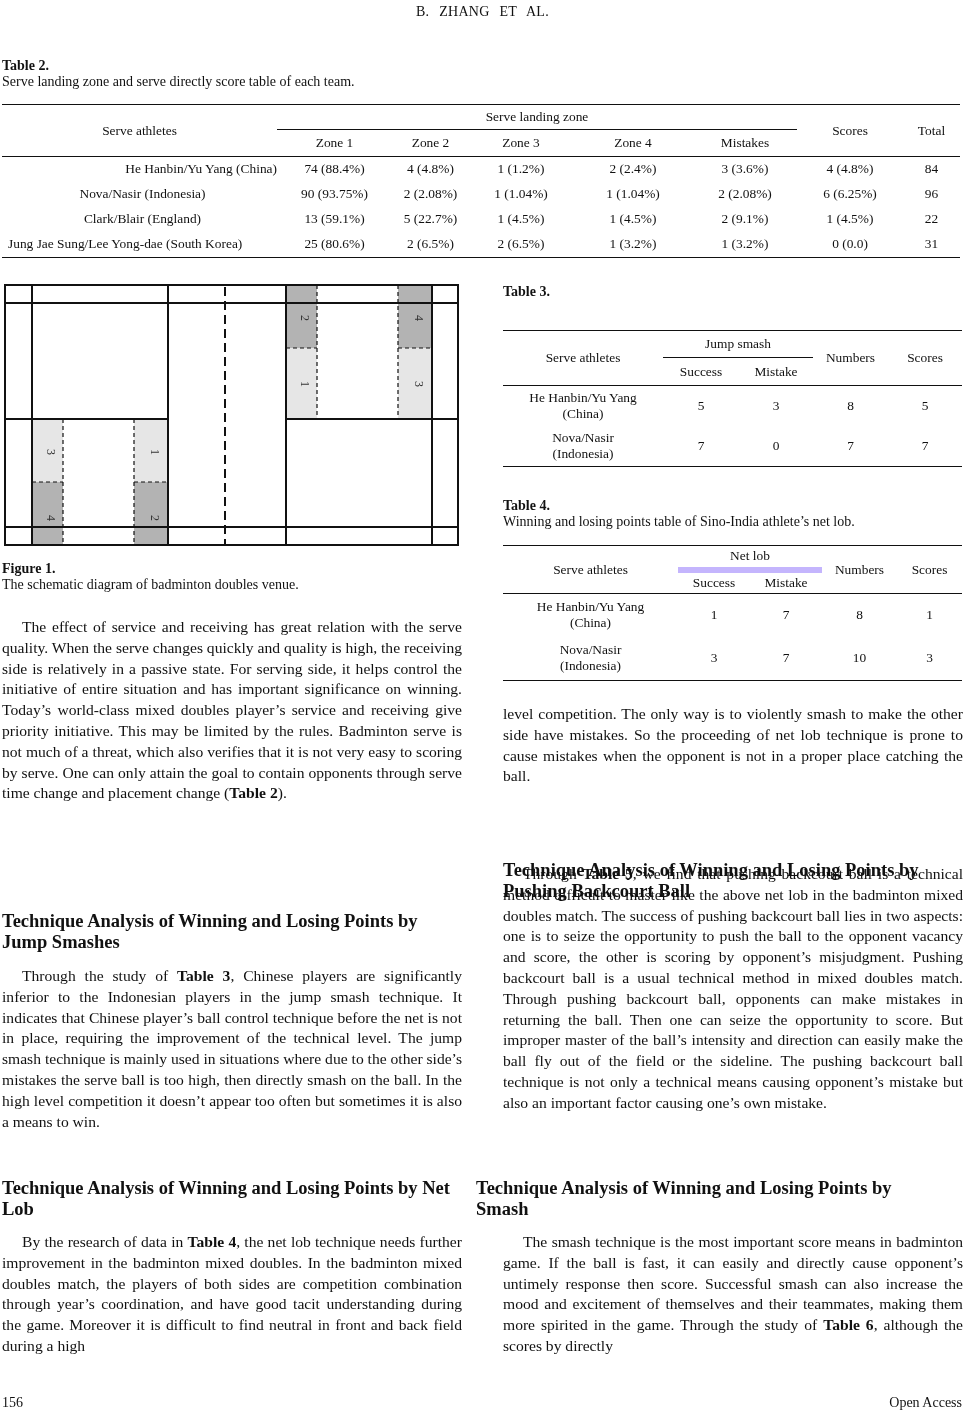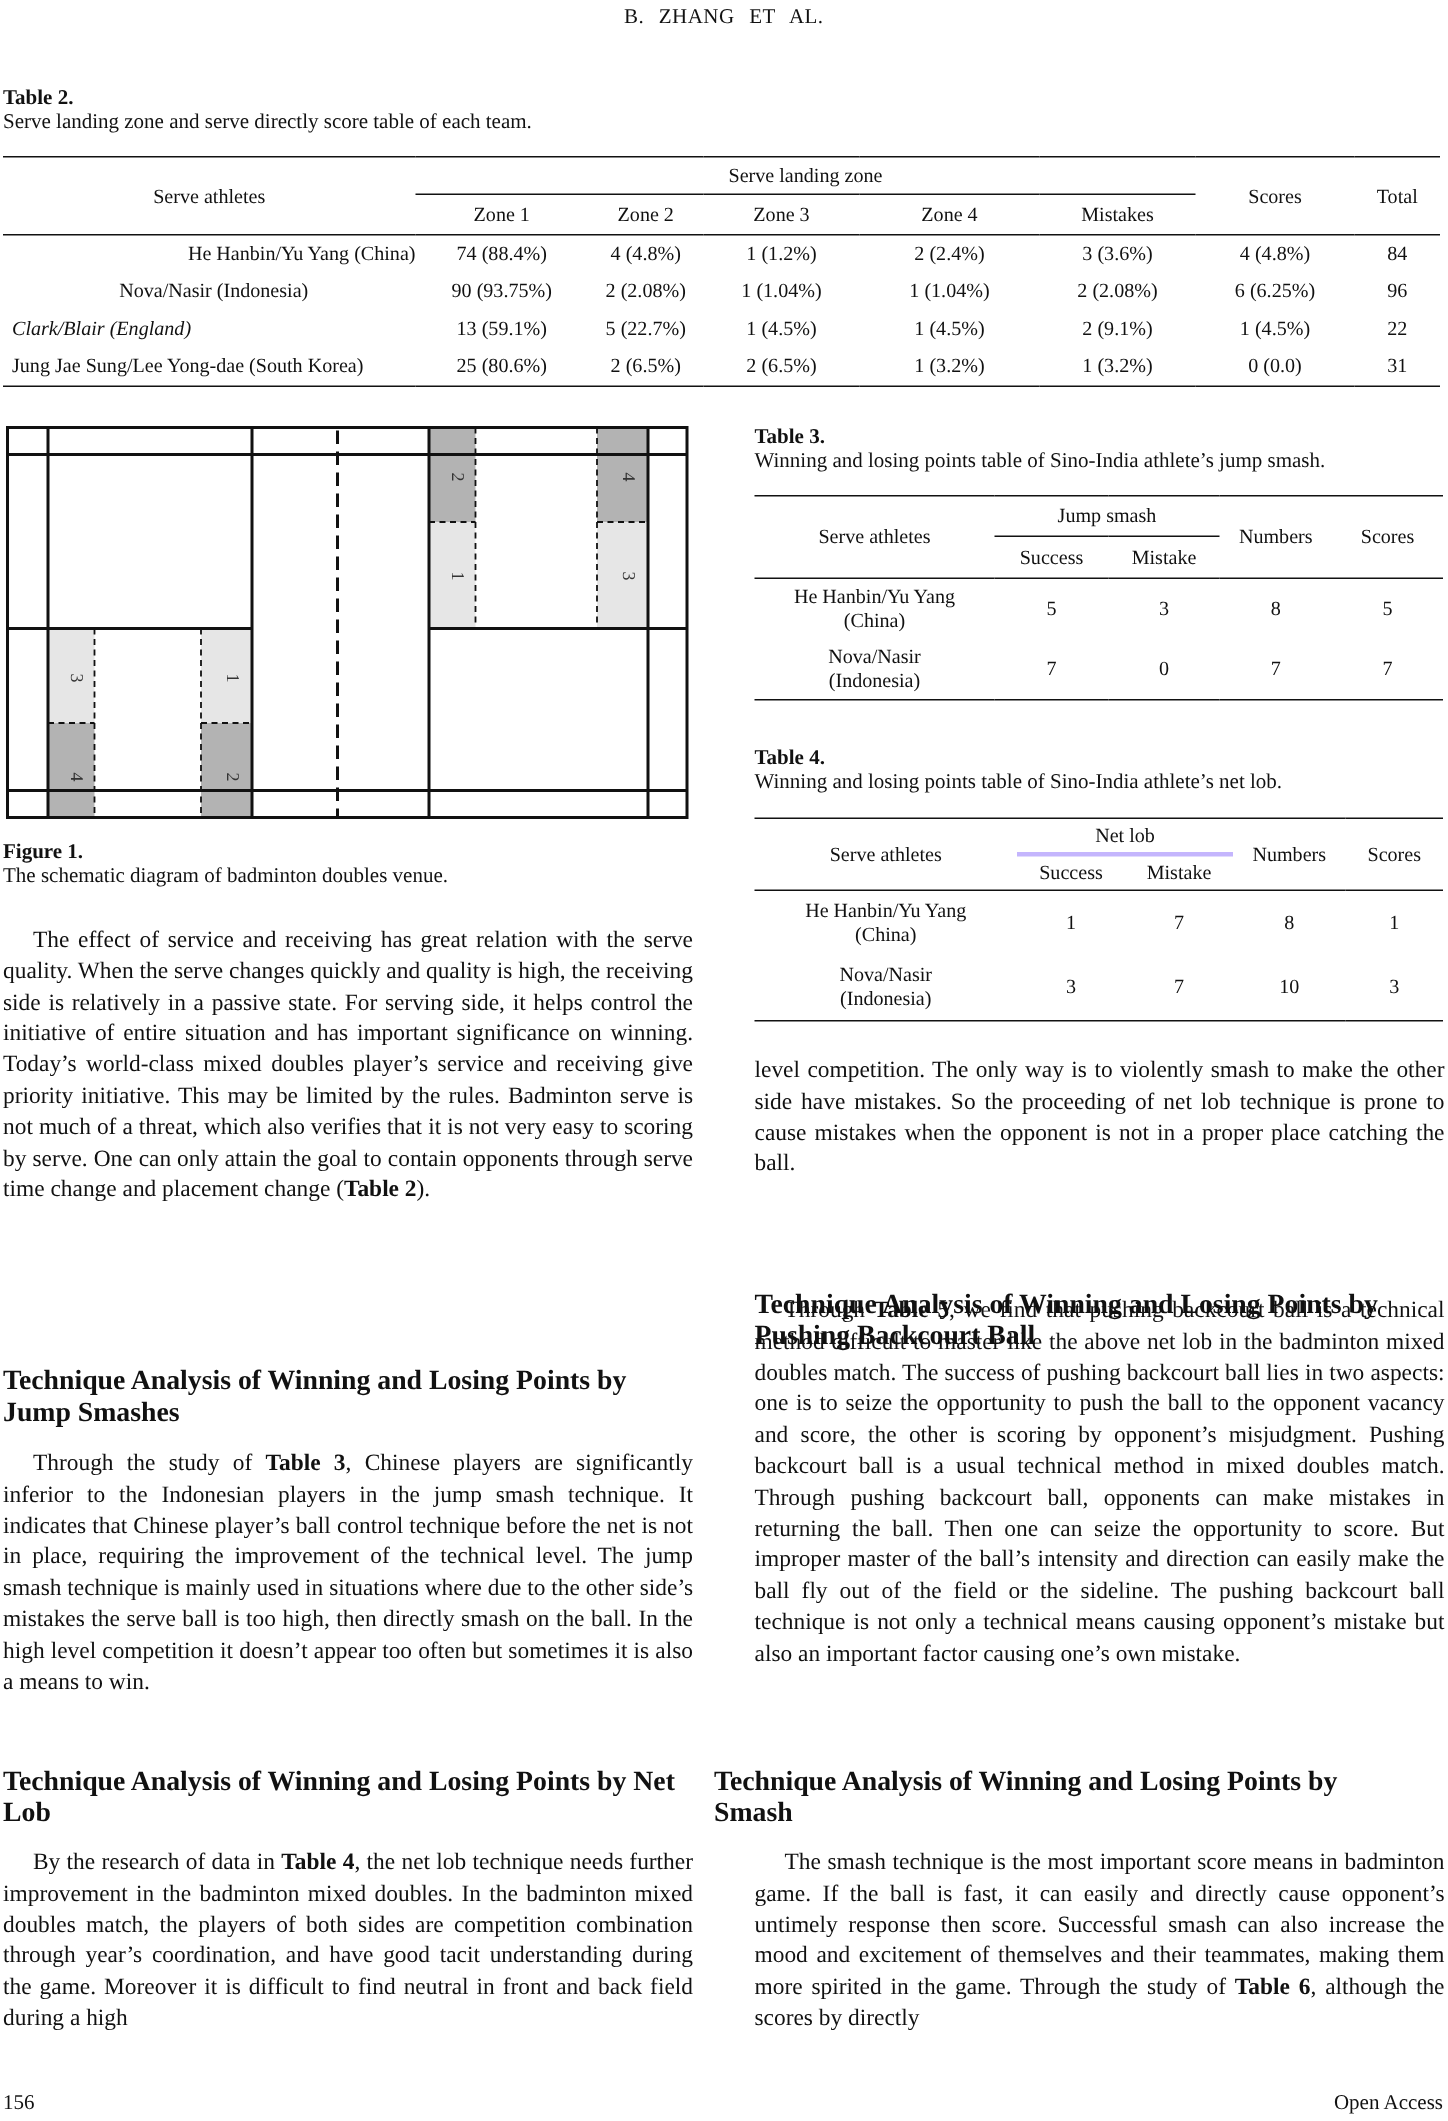--- a/index.html
+++ b/index.html
@@ -66,21 +66,21 @@
     <td style="text-align:center; padding-left:6px;">Nova/Nasir (Indonesia)</td>
     <td>90 (93.75%)</td>
     <td>2 (2.08%)</td>
     <td>1 (1.04%)</td>
     <td>1 (1.04%)</td>
     <td>2 (2.08%)</td>
     <td>6 (6.25%)</td>
     <td>96</td>
   </tr>
   <tr style="height:25px;">
-    <td style="text-align:left; padding-left:6px;font-style:italic;">Clark/Blair (England)</td>
+    <td style="text-align:center; padding-left:6px;">Clark/Blair (England)</td>
     <td>13 (59.1%)</td>
     <td>5 (22.7%)</td>
     <td>1 (4.5%)</td>
     <td>1 (4.5%)</td>
     <td>2 (9.1%)</td>
     <td>1 (4.5%)</td>
     <td>22</td>
   </tr>
   <tr style="height:26px;">
     <td style="text-align:left; padding-left:6px;">Jung Jae Sung/Lee Yong-dae (South Korea)</td>
@@ -143,21 +143,20 @@
     <text transform="translate(415,384) rotate(90)">3</text>
   </g>
 </svg>
 <div class="abs" style="left:2px; top:561px; width:470px;">
   <div class="cap-label">Figure 1.</div>
   <div class="cap-text">The schematic diagram of badminton doubles venue.</div>
 </div>
 
 <div class="abs" style="left:503px; top:284px; width:460px;">
   <div class="cap-label">Table 3.</div>
-  <div class="cap-text">Winning and losing points table of Sino-India athlete’s jump smash.</div>
 </div>
 <table class="t abs" style="left:503px; top:330px; width:459px; border-top:1.3px solid #111; border-bottom:1.3px solid #111;">
   <colgroup>
       <col style="width:160px">
       <col style="width:76px">
       <col style="width:74px">
       <col style="width:75px">
       <col style="width:74px">
     </colgroup>
   <tbody>
@@ -196,21 +195,21 @@
   <colgroup>
       <col style="width:175px">
       <col style="width:72px">
       <col style="width:72px">
       <col style="width:75px">
       <col style="width:65px">
     </colgroup>
   <tbody>
       <tr style="height:24px;">
     <th rowspan="2" style="border-bottom:1px solid #111;">Serve athletes</th>
-    <th colspan="2" style="border-bottom:3px solid #c4b5fd;">Net lob</th>
+    <th colspan="2" style="border-bottom:6px solid #c4b5fd;">Net lob</th>
     <th rowspan="2" style="border-bottom:1px solid #111;">Numbers</th>
     <th rowspan="2" style="border-bottom:1px solid #111;">Scores</th>
   </tr>
   <tr style="height:24px;">
     <th style="border-bottom:1px solid #111;">Success</th>
     <th style="border-bottom:1px solid #111;">Mistake</th>
   </tr>
   <tr style="height:43px;">
     <td style="line-height:16px;"><span>He Hanbin/Yu Yang</span><br><span>(China)</span></td>
     <td>1</td>

